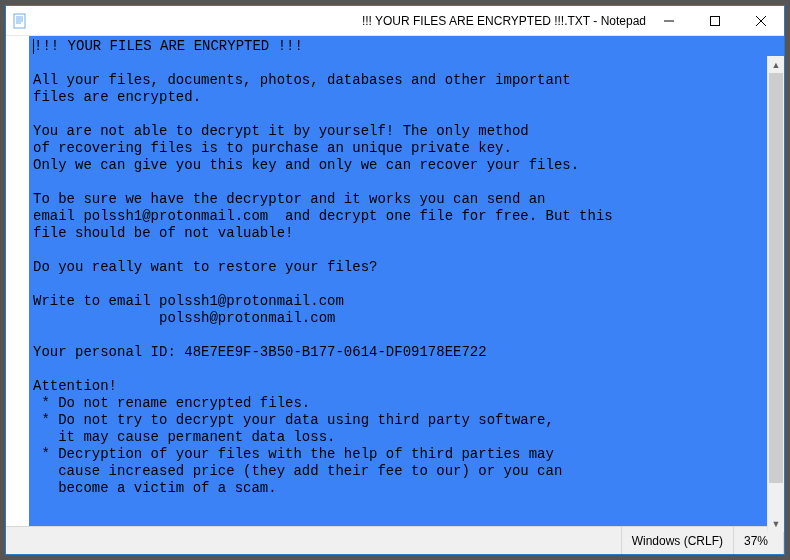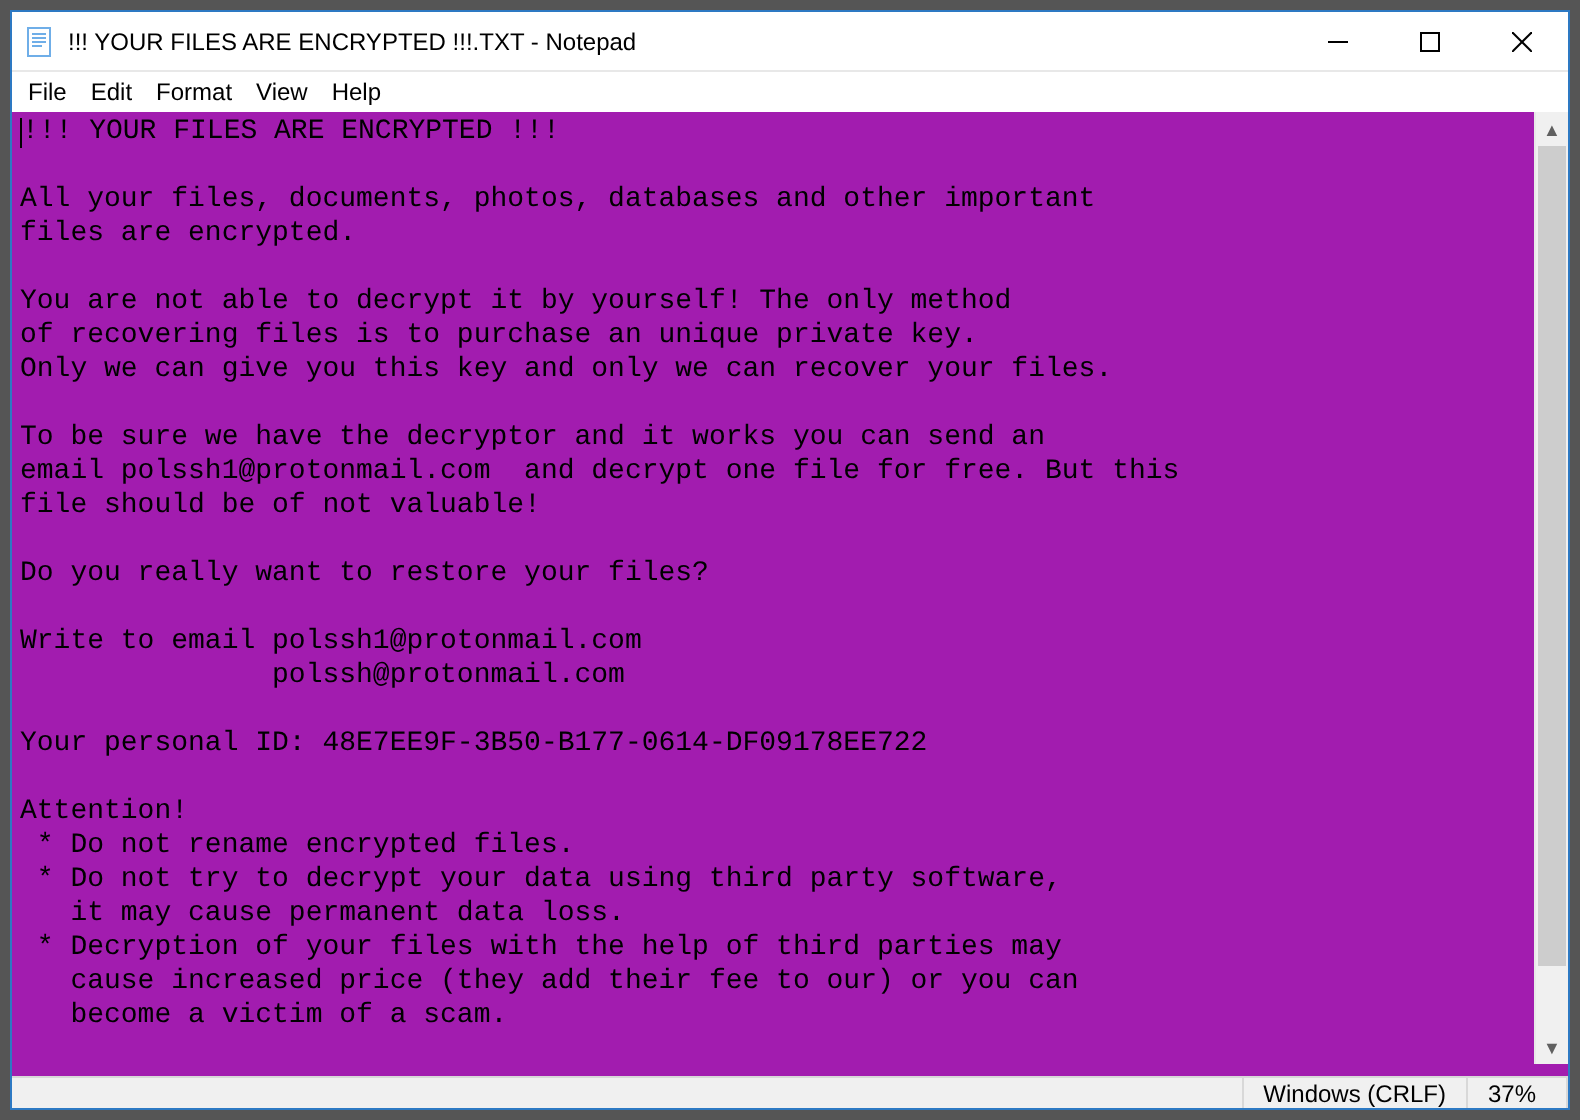--- a/index.html
+++ b/index.html
@@ -20,20 +20,21 @@
       border: 1px solid #2d79c3;
       display: flex;
       flex-direction: column;
     }
     .titlebar {
       height: 30px;
       background: #fff;
       display: flex;
       align-items: center;
       border-bottom: 1px solid #e8e8e8;
+      text-align: right;
     }
     .app-icon {
       width: 16px;
       height: 16px;
       margin: 0 6px;
       flex-shrink: 0;
     }
     .title-text {
       flex: 1;
       font-size: 12px;
@@ -61,39 +62,40 @@
       padding: 0 2px;
       font-size: 12px;
       background: #fff;
     }
     .menu-item {
       padding: 1px 6px;
       cursor: pointer;
     }
     .editor {
       flex: 1;
-      background: #a21caf;
+      background: #3b82f6;
       padding: 2px 4px;
       font-family: Consolas, "Courier New", monospace;
       font-size: 14px;
       line-height: 17px;
       color: #000;
       white-space: pre;
       overflow: hidden;
       position: relative;
+      margin-left: 23px;
     }
     .cursor {
       display: inline-block;
       width: 1px;
       height: 15px;
       background: #000;
       vertical-align: text-bottom;
     }
     .statusbar {
-      height: 16px;
+      height: 28px;
       background: #f0f0f0;
       border-top: 1px solid #d8d8d8;
       display: flex;
       align-items: flex-end;
       font-size: 12px;
       color: #000;
     }
     .status-cell {
       padding: 0 10px;
       border-right: 1px solid #d8d8d8;
@@ -161,27 +163,20 @@
       </div>
       <div class="win-btn close">
         <svg viewBox="0 0 10 10">
             <line x1="0" y1="0" x2="10" y2="10" stroke="#000" stroke-width="1"></line>
             <line x1="10" y1="0" x2="0" y2="10" stroke="#000" stroke-width="1"></line>
           </svg>
       </div>
     </div>
   </div>
 
-  <div class="menubar">
-    <span class="menu-item">File</span>
-    <span class="menu-item">Edit</span>
-    <span class="menu-item">Format</span>
-    <span class="menu-item">View</span>
-    <span class="menu-item">Help</span>
-  </div>
 
   <div class="editor"><span class="cursor"></span><span>!!! YOUR FILES ARE ENCRYPTED !!!
 
 All your files, documents, photos, databases and other important
 files are encrypted.
 
 You are not able to decrypt it by yourself! The only method
 of recovering files is to purchase an unique private key.
 Only we can give you this key and only we can recover your files.
 

